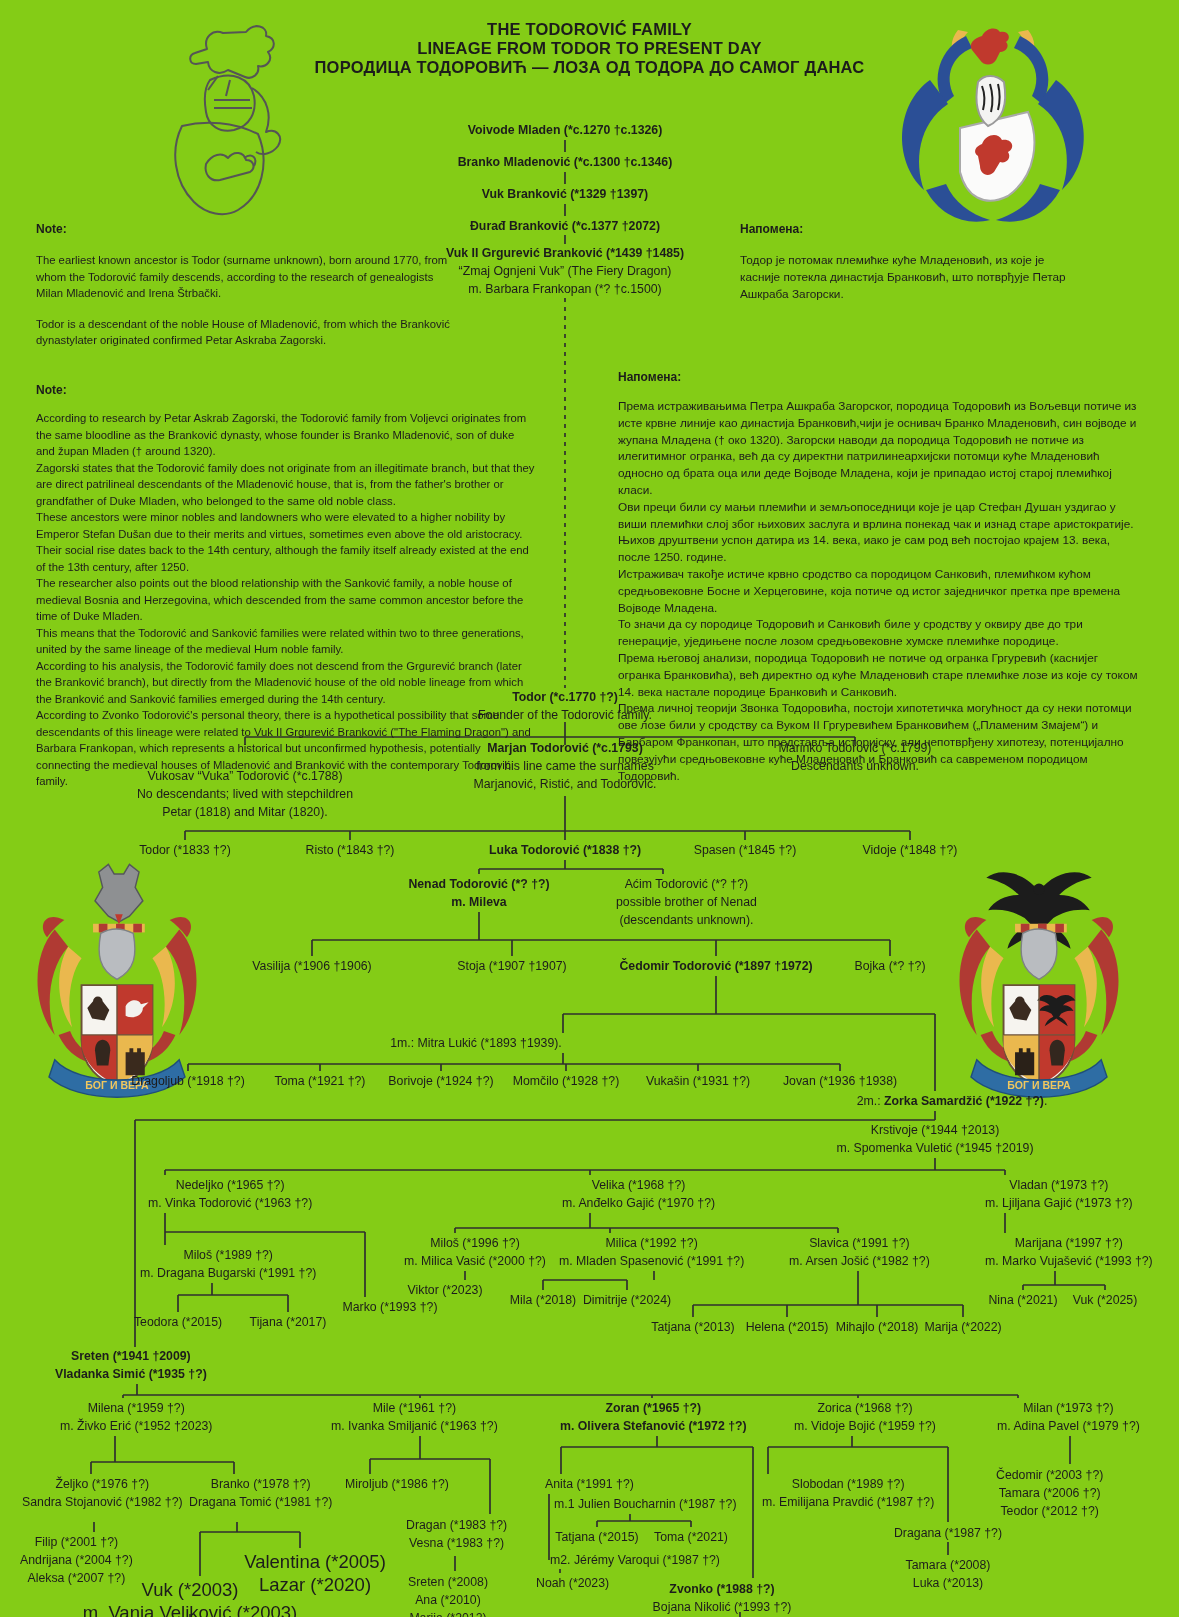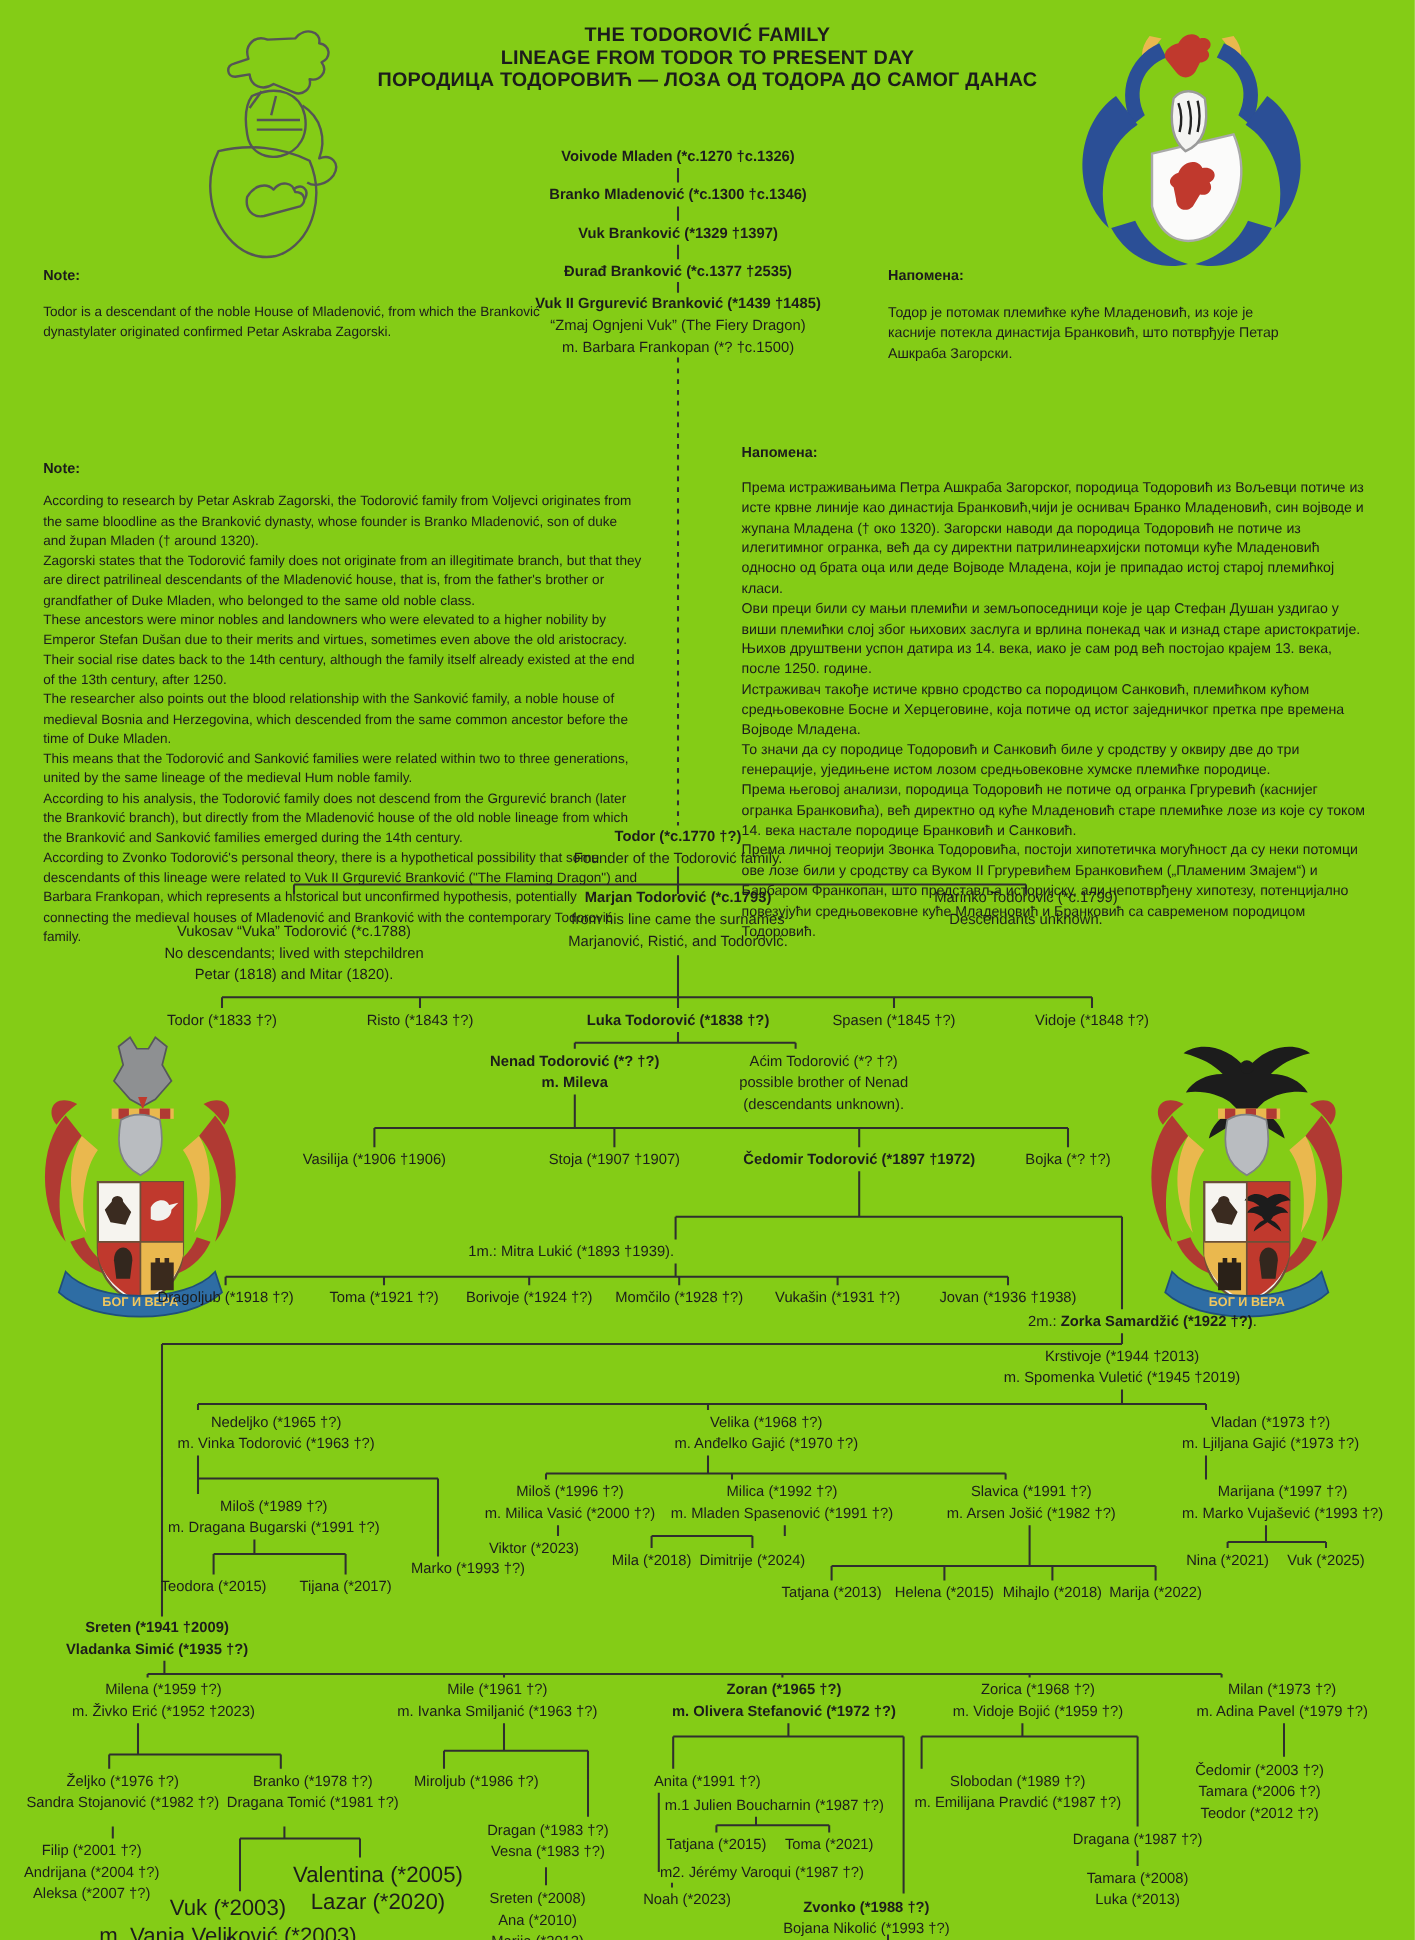--- a/index.html
+++ b/index.html
@@ -178,30 +178,31 @@
   <div class="n chain" style="left:565px;top:121px">
       <div>Voivode Mladen (*c.1270 †c.1326)</div>
     </div>
   <div class="n chain" style="left:565px;top:153px">
       <div>Branko Mladenović (*c.1300 †c.1346)</div>
     </div>
   <div class="n chain" style="left:565px;top:185px">
       <div>Vuk Branković (*1329 †1397)</div>
     </div>
   <div class="n chain" style="left:565px;top:217px">
-      <div>Đurađ Branković (*c.1377 †2535)</div>
+      <div>Đurađ Branković (*c.1377 †2072)</div>
     </div>
   <div class="n" style="left:565px;top:244px">
     <div class="b">Vuk II Grgurević Branković (*1439 †1485)</div>
     <div>“Zmaj Ognjeni Vuk” (The Fiery Dragon)</div>
     <div>m. Barbara Frankopan (*? †c.1500)</div>
   </div>
 
   <div class="note-label" style="left:36px;top:222px">Note:</div>
   <div class="note" style="left:36px;top:252px;width:414px">
+    <div class="para">The earliest known ancestor is Todor (surname unknown), born around 1770, from whom the Todorović family descends, according to the research of genealogists Milan Mladenović and Irena Štrbački.</div>
     <div>Todor is a descendant of the noble House of Mladenović, from which the Branković dynastylater originated confirmed Petar Askraba Zagorski.</div>
   </div>
   <div class="note-label" style="left:36px;top:383px">Note:</div>
   <div class="note" style="left:36px;top:410px;width:500px">
     <div>According to research by Petar Askrab Zagorski, the Todorović family from Voljevci originates from the same bloodline as the Branković dynasty, whose founder is Branko Mladenović, son of duke and župan Mladen († around 1320).</div>
     <div>Zagorski states that the Todorović family does not originate from an illegitimate branch, but that they are direct patrilineal descendants of the Mladenović house, that is, from the father's brother or grandfather of Duke Mladen, who belonged to the same old noble class.</div>
     <div>These ancestors were minor nobles and landowners who were elevated to a higher nobility by Emperor Stefan Dušan due to their merits and virtues, sometimes even above the old aristocracy.</div>
     <div>Their social rise dates back to the 14th century, although the family itself already existed at the end of the 13th century, after 1250.</div>
     <div>The researcher also points out the blood relationship with the Sanković family, a noble house of medieval Bosnia and Herzegovina, which descended from the same common ancestor before the time of Duke Mladen.</div>
     <div>This means that the Todorović and Sanković families were related within two to three generations, united by the same lineage of the medieval Hum noble family.</div>
@@ -212,21 +213,21 @@
   <div class="note-label" style="left:740px;top:222px">Напомена:</div>
   <div class="note sr" style="left:740px;top:252px;width:345px">
     <div>Тодор је потомак племићке куће Младеновић, из које је касније потекла династија Бранковић, што потврђује Петар Ашкраба Загорски.</div>
   </div>
   <div class="note-label" style="left:618px;top:370px">Напомена:</div>
   <div class="note sr" style="left:618px;top:398px;width:522px">
     <div>Према истраживањима Петра Ашкраба Загорског, породица Тодоровић из Вољевци потиче из исте крвне линије као династија Бранковић,чији је оснивач Бранко Младеновић, син војводе и жупана Младена († око 1320). Загорски наводи да породица Тодоровић не потиче из илегитимног огранка, већ да су директни патрилинеархијски потомци куће Младеновић односно од брата оца или деде Војводе Младена, који је припадао истој старој племићкој класи.</div>
     <div>Ови преци били су мањи племићи и земљопоседници које је цар Стефан Душан уздигао у виши племићки слој због њихових заслуга и врлина понекад чак и изнад старе аристократије.</div>
     <div>Њихов друштвени успон датира из 14. века, иако је сам род већ постојао крајем 13. века, после 1250. године.</div>
     <div>Истраживач такође истиче крвно сродство са породицом Санковић, племићком кућом средњовековне Босне и Херцеговине, која потиче од истог заједничког претка пре времена Војводе Младена.</div>
-    <div>То значи да су породице Тодоровић и Санковић биле у сродству у оквиру две до три генерације, уједињене истом лозом средњовековне хумске племићке породице.</div>
+    <div>То значи да су породице Тодоровић и Санковић биле у сродству у оквиру две до три генерације, уједињене после лозом средњовековне хумске племићке породице.</div>
     <div>Према његовој анализи, породица Тодоровић не потиче од огранка Гргуревић (каснијег огранка Бранковића), већ директно од куће Младеновић  старе племићке лозе из које су током 14. века настале породице Бранковић и Санковић.</div>
     <div>Према личној теорији Звонка Тодоровића, постоји хипотетичка могућност да су неки потомци ове лозе били у сродству са Вуком II Гргуревићем Бранковићем („Пламеним Змајем“) и Барбаром Франкопан, што представља историјску, али непотврђену хипотезу, потенцијално повезујући средњовековне куће Младеновић и Бранковић са савременом породицом Тодоровић.</div>
   </div>
 
   <div class="n" style="left:565px;top:688px">
     <div class="b">Todor (*c.1770 †?)</div>
       <div>Founder of the Todorović family.</div>
   </div>
 
   <div class="n" style="left:245px;top:767px">

